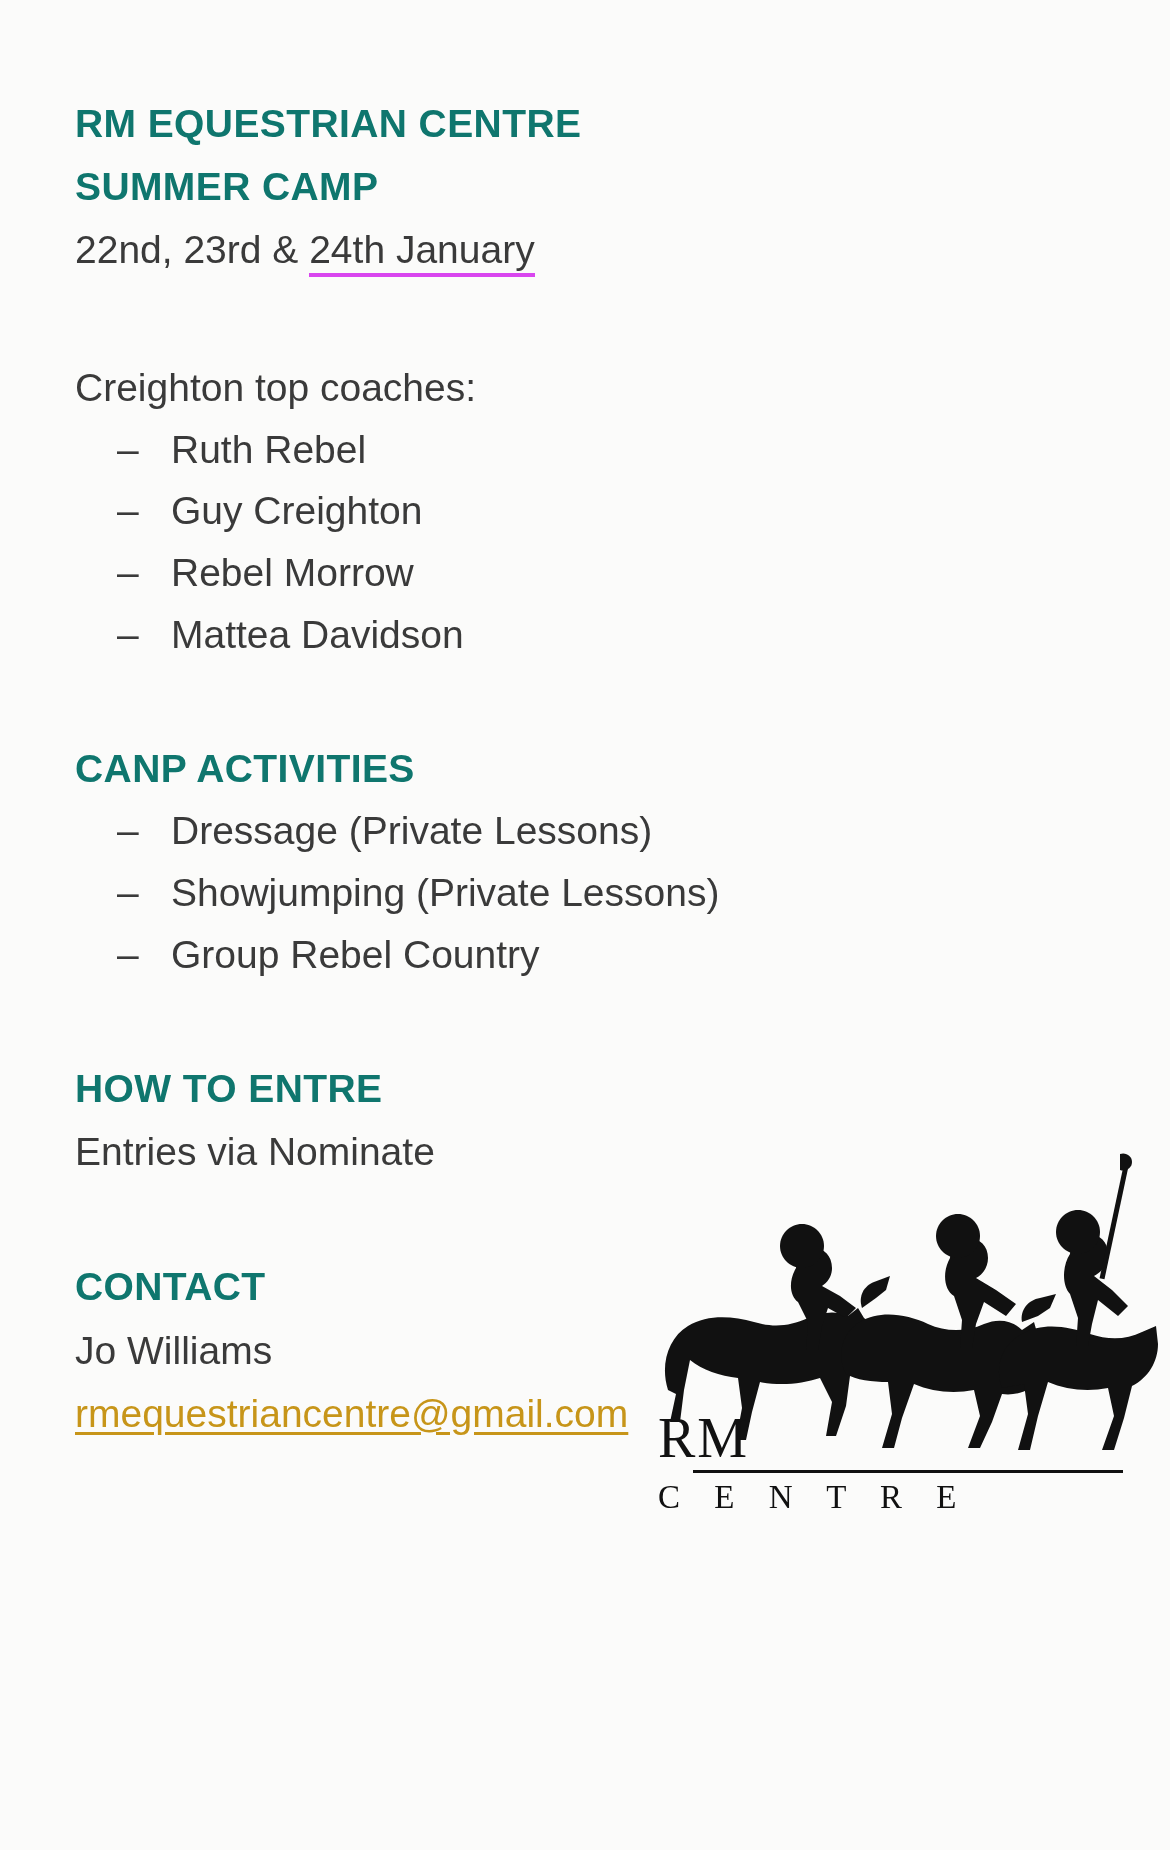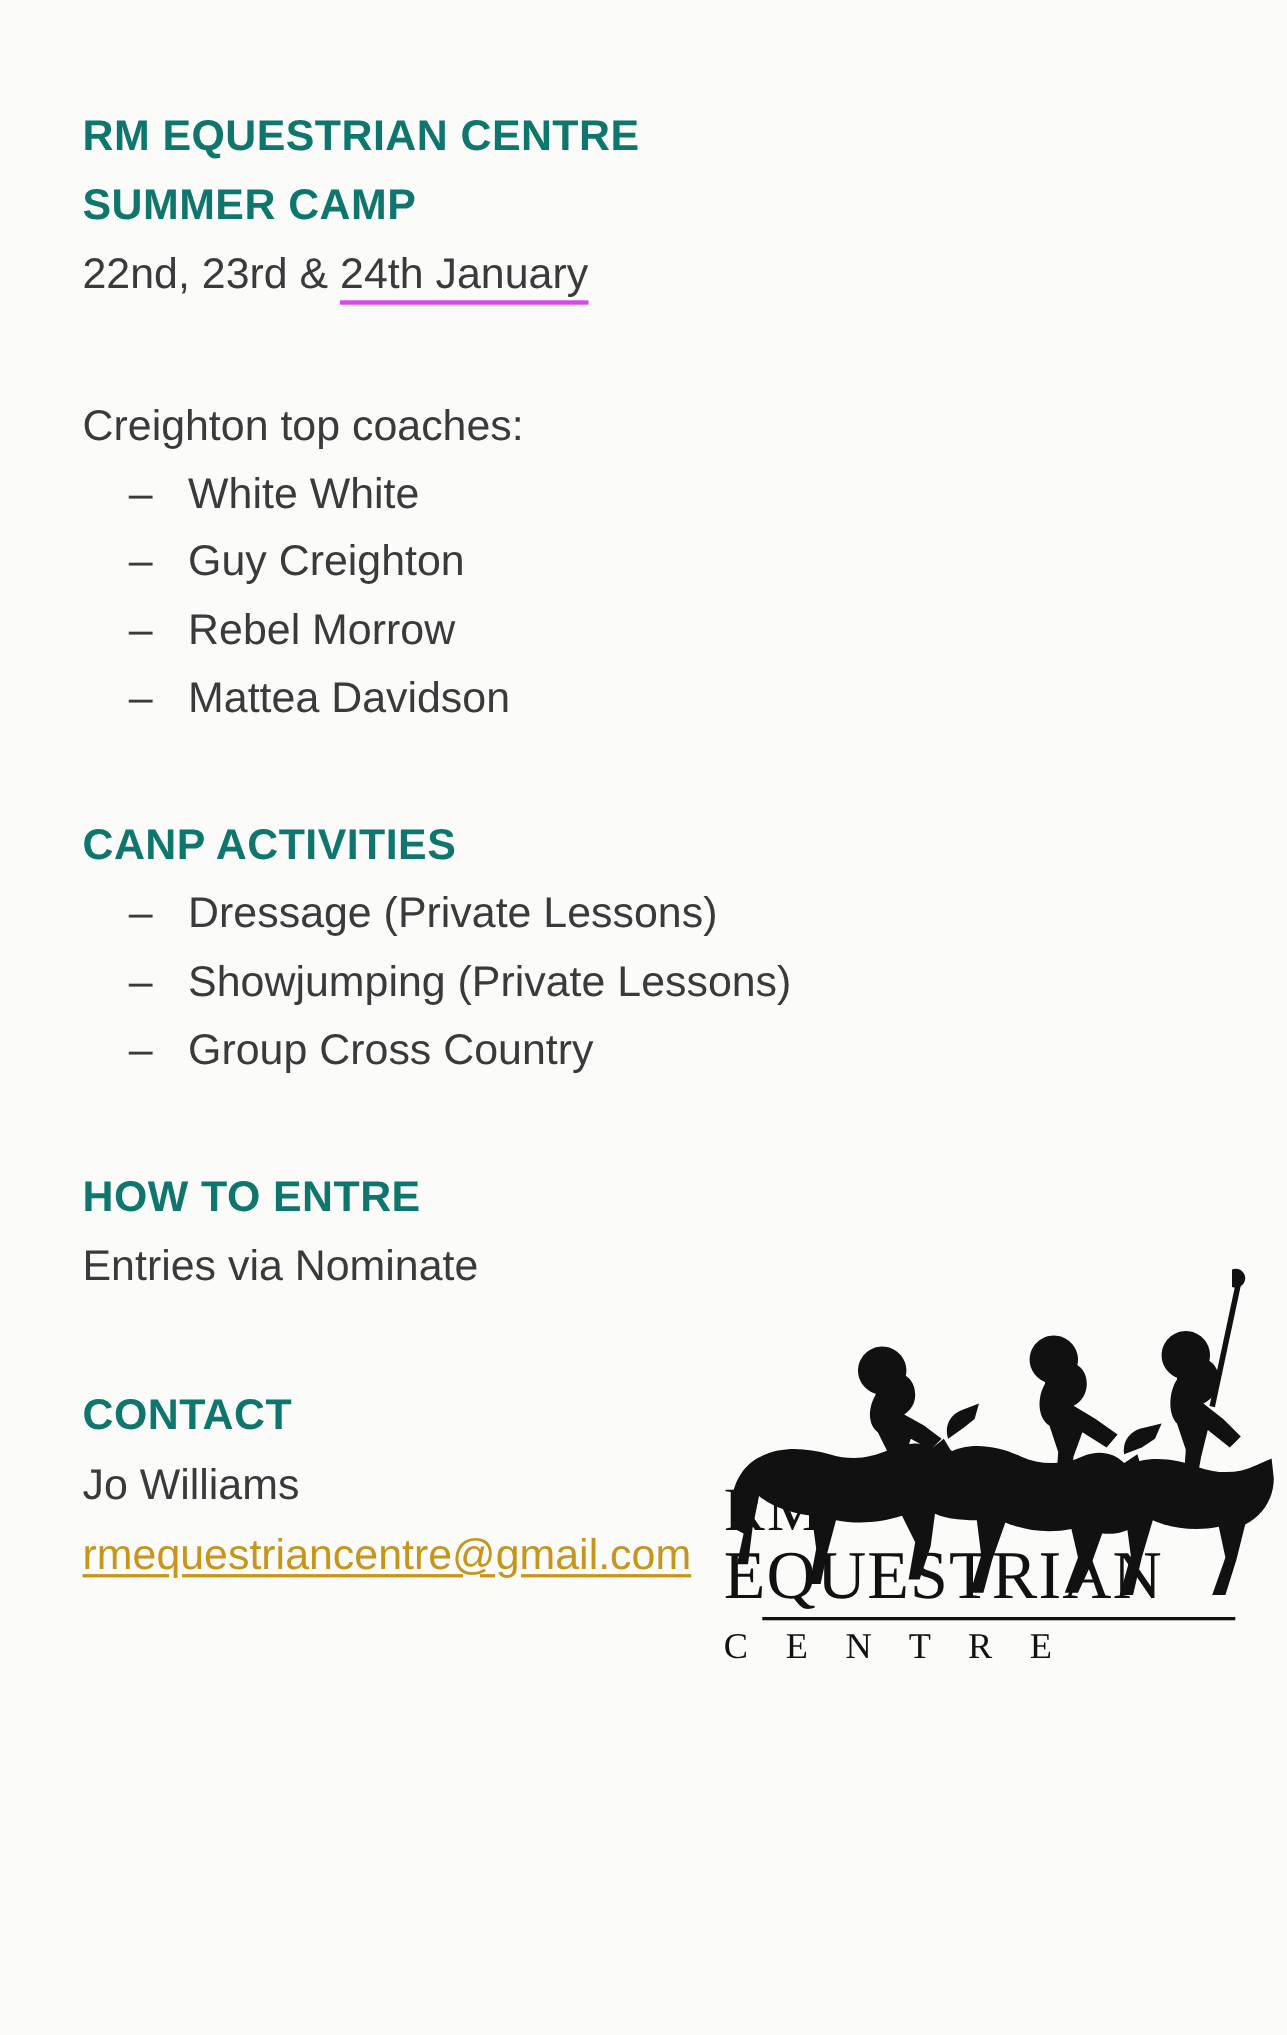--- a/index.html
+++ b/index.html
@@ -126,21 +126,21 @@
   <div class="heading block">RM EQUESTRIAN CENTRE</div>
   <div class="heading block">SUMMER CAMP</div>
   <div class="body-line block"><span>22nd, 23rd &amp; </span><span class="underline-span">24th January</span></div>
 
   <div class="gap-lg"></div>
 
   <div class="body-line block">Creighton top coaches:</div>
   <ul class="dash-list">
     <li>
         <span class="dash">–</span>
-        <span>White White</span>
+        <span>Ruth Rebel</span>
       </li>
     <li>
         <span class="dash">–</span>
         <span>Guy Creighton</span>
       </li>
     <li>
         <span class="dash">–</span>
         <span>Rebel Morrow</span>
       </li>
     <li>
@@ -156,21 +156,21 @@
     <li>
         <span class="dash">–</span>
         <span>Dressage (Private Lessons)</span>
       </li>
     <li>
         <span class="dash">–</span>
         <span>Showjumping (Private Lessons)</span>
       </li>
     <li>
         <span class="dash">–</span>
-        <span>Group Cross Country</span>
+        <span>Group Rebel Country</span>
       </li>
   </ul>
 
   <div class="gap-md"></div>
 
   <div class="heading block">HOW TO ENTRE</div>
   <div class="body-line block">Entries via Nominate</div>
 
   <div class="gap-md"></div>
 
@@ -200,18 +200,17 @@
         <path d="M406 82 C406 70 416 60 428 60 C440 60 450 70 450 82 C450 94 440 104 428 104 C416 104 406 94 406 82 Z"></path>
 
         <rect x="462" y="10" width="5" height="120" transform="rotate(12 464 70)"></rect>
         <path d="M470 4 C476 2 482 6 482 12 C482 18 476 22 470 20 Z"></path>
       </g>
     </svg>
   </div>
 
   <div class="logo-text">
     <div class="logo-rm">RM</div>
-    <div class="logo-eq">EQUESTRIAN</div>
     <div class="logo-rule"></div>
     <div class="logo-ce">C E N T R E</div>
   </div>
 
 </div>
 
 </body></html>

